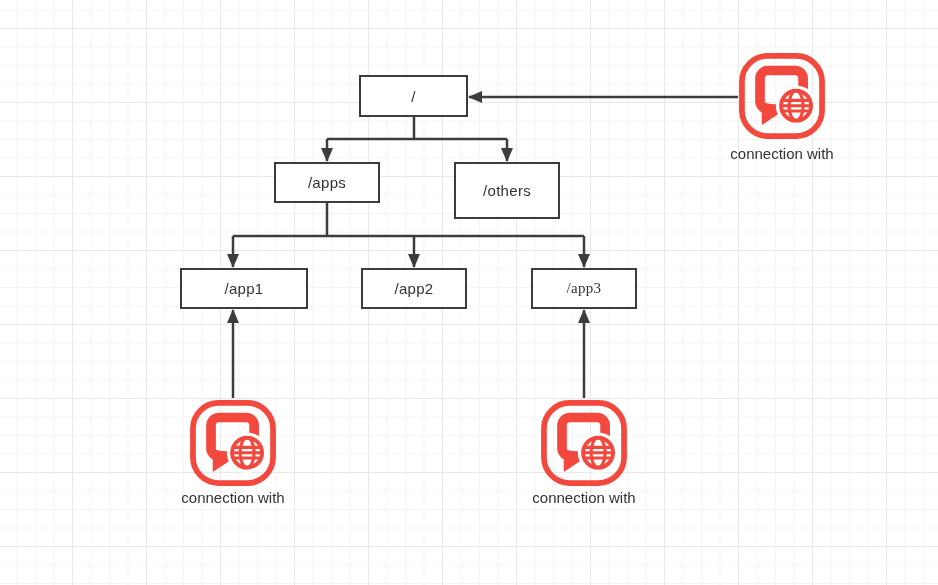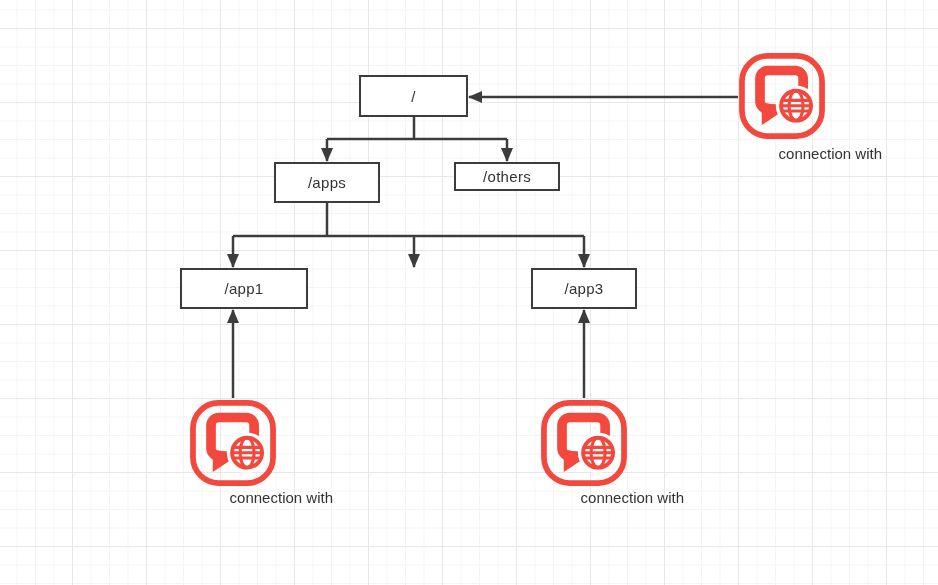--- a/index.html
+++ b/index.html
@@ -22,28 +22,28 @@
     position:absolute;
     box-sizing:border-box;
     background:#ffffff;
     border:2.5px solid #3c3c3c;
     display:flex;align-items:center;justify-content:center;
     font-size:15px;color:#333333;
     letter-spacing:0.3px;
   }
   .node-root  {left:359px;top:75px; width:109px;height:42px;}
   .node-apps  {left:274px;top:162px;width:106px;height:41px;}
-  .node-others{left:454px;top:162px;width:106px;height:29px;}
+  .node-others{left:454px;top:162px;width:106px;height:57px;}
   .node-app1  {left:180px;top:268px;width:128px;height:41px;}
   .node-app2  {left:361px;top:268px;width:106px;height:41px;}
-  .node-app3  {left:531px;top:268px;width:106px;height:41px;}
+  .node-app3  {left:531px;top:268px;width:106px;height:41px;font-family:Liberation Serif, serif;}
   .conn-label{
     position:absolute;
     width:200px;
-    text-align:right;
+    text-align:center;
     font-size:15px;line-height:21px;color:#333333;
   }
   .label-zk-root{left:682px;top:143px;}
   .label-zk-app1{left:133px;top:487px;}
   .label-zk-app3{left:484px;top:487px;}
 </style>
 </head>
 <body>
 
 <div class="canvas">
@@ -82,20 +82,21 @@
 
     <use href="#connIcon" transform="translate(738,52) scale(0.88)"></use>
     <use href="#connIcon" transform="translate(189,399) scale(0.88)"></use>
     <use href="#connIcon" transform="translate(540,399) scale(0.88)"></use>
   </svg>
 
   <div class="node node-root">/</div>
   <div class="node node-apps">/apps</div>
   <div class="node node-others">/others</div>
   <div class="node node-app1">/app1</div>
+  <div class="node node-app2">/app2</div>
   <div class="node node-app3">/app3</div>
 
   <div class="conn-label label-zk-root">
     <div>connection with</div>
   </div>
 
   <div class="conn-label label-zk-app1">
     <div>connection with</div>
   </div>
 

